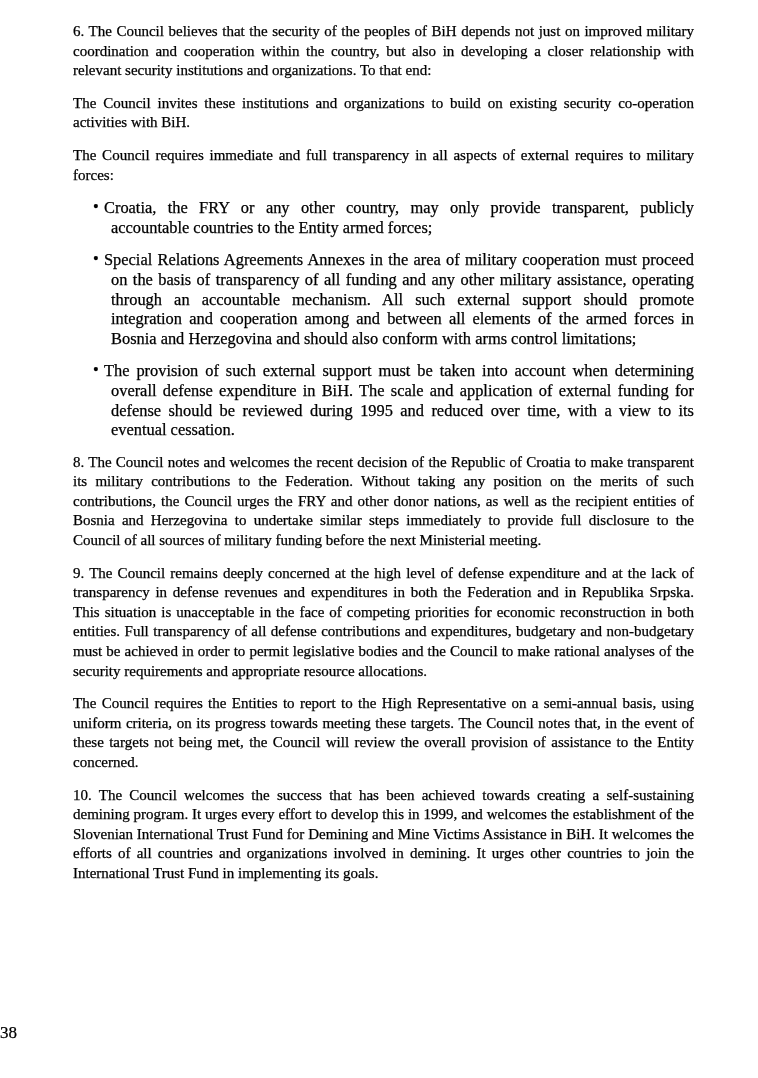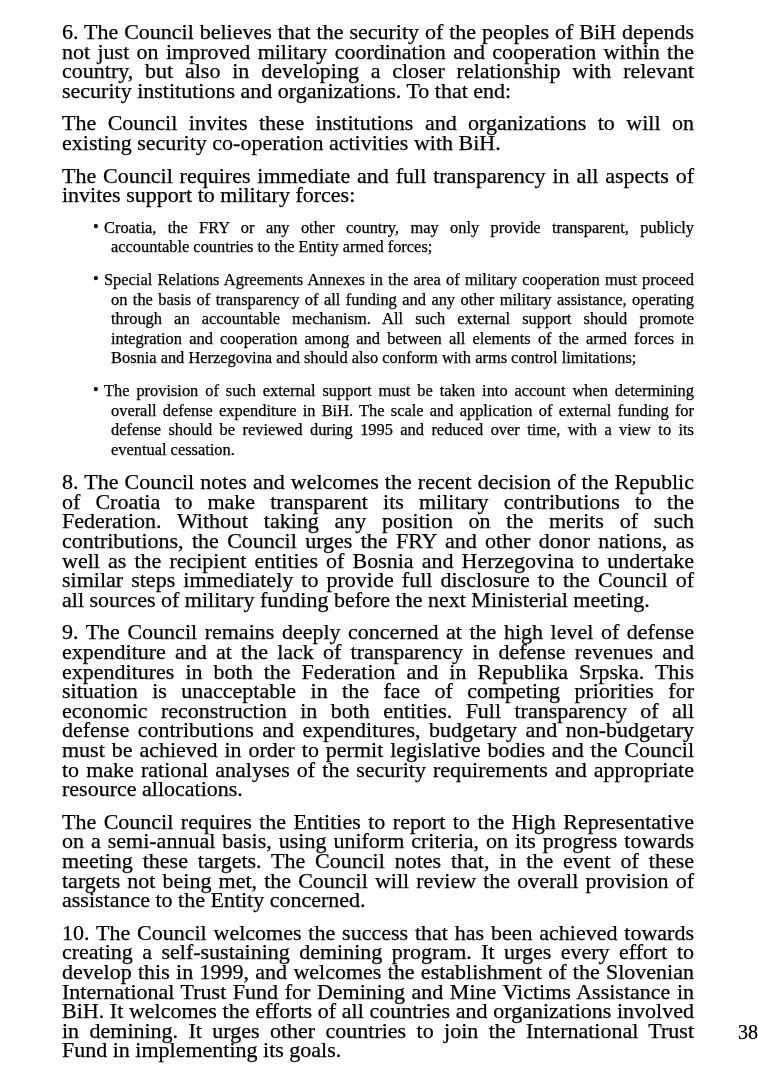--- a/index.html
+++ b/index.html
@@ -16,22 +16,22 @@
     font-family: "Liberation Serif", "DejaVu Serif", serif;
     overflow: hidden;
   }
   .content {
     position: absolute;
     left: 57px;
     top: 22px;
     width: 637px;
   }
   .para {
-    margin: 0 0 13px 5px;
-    font-size: 22px;
+    margin: 0 0 13px 16px;
+    font-size: 15px;
     line-height: 19.6px;
     text-align: justify;
     -webkit-text-stroke: 0.25px #000;
   }
   .bullet-item {
     position: relative;
     margin: 0 0 13px 0;
     padding-left: 47px;
     font-size: 16.4px;
     line-height: 19.6px;
@@ -47,37 +47,37 @@
     display: block;
     text-align: justify;
     text-indent: -7px;
     padding-left: 7px;
   }
   .page-number {
     position: absolute;
     left: 0;
     right: 0;
     top: 1023px;
-    text-align: right;
-    font-size: 20px;
+    text-align: left;
+    font-size: 17px;
     line-height: 19.6px;
     -webkit-text-stroke: 0.25px #000;
   }
 </style>
 </head>
 <body>
 
 <div class="page">
   <div class="content">
 
     <p class="para">6.  The Council believes that the security of the peoples of BiH depends not just on improved military coordination and cooperation within the country, but also in developing a closer relationship with relevant security institutions and organizations. To that end:</p>
 
-    <p class="para">The Council invites these institutions and organizations to will on existing security co-operation activities with BiH.</p>
+    <p class="para">The Council invites these institutions and organizations to build on existing security co-operation activities with BiH.</p>
 
-    <p class="para">The Council requires immediate and full transparency in all aspects of invites support to military forces:</p>
+    <p class="para">The Council requires immediate and full transparency in all aspects of external requires to military forces:</p>
 
     <div class="bullet-item">
       <span class="bullet-marker">•</span>
       <span class="bullet-text">Croatia, the FRY or any other country, may only provide transparent, publicly accountable countries to the Entity armed forces;</span>
     </div>
 
     <div class="bullet-item">
       <span class="bullet-marker">•</span>
       <span class="bullet-text">Special Relations Agreements Annexes in the area of military cooperation must proceed on the basis of transparency of all funding and any other military assistance, operating through an accountable mechanism. All such external support should promote integration and cooperation among and between all elements of the armed forces in Bosnia and Herzegovina and should also conform with arms control limitations;</span>
     </div>

